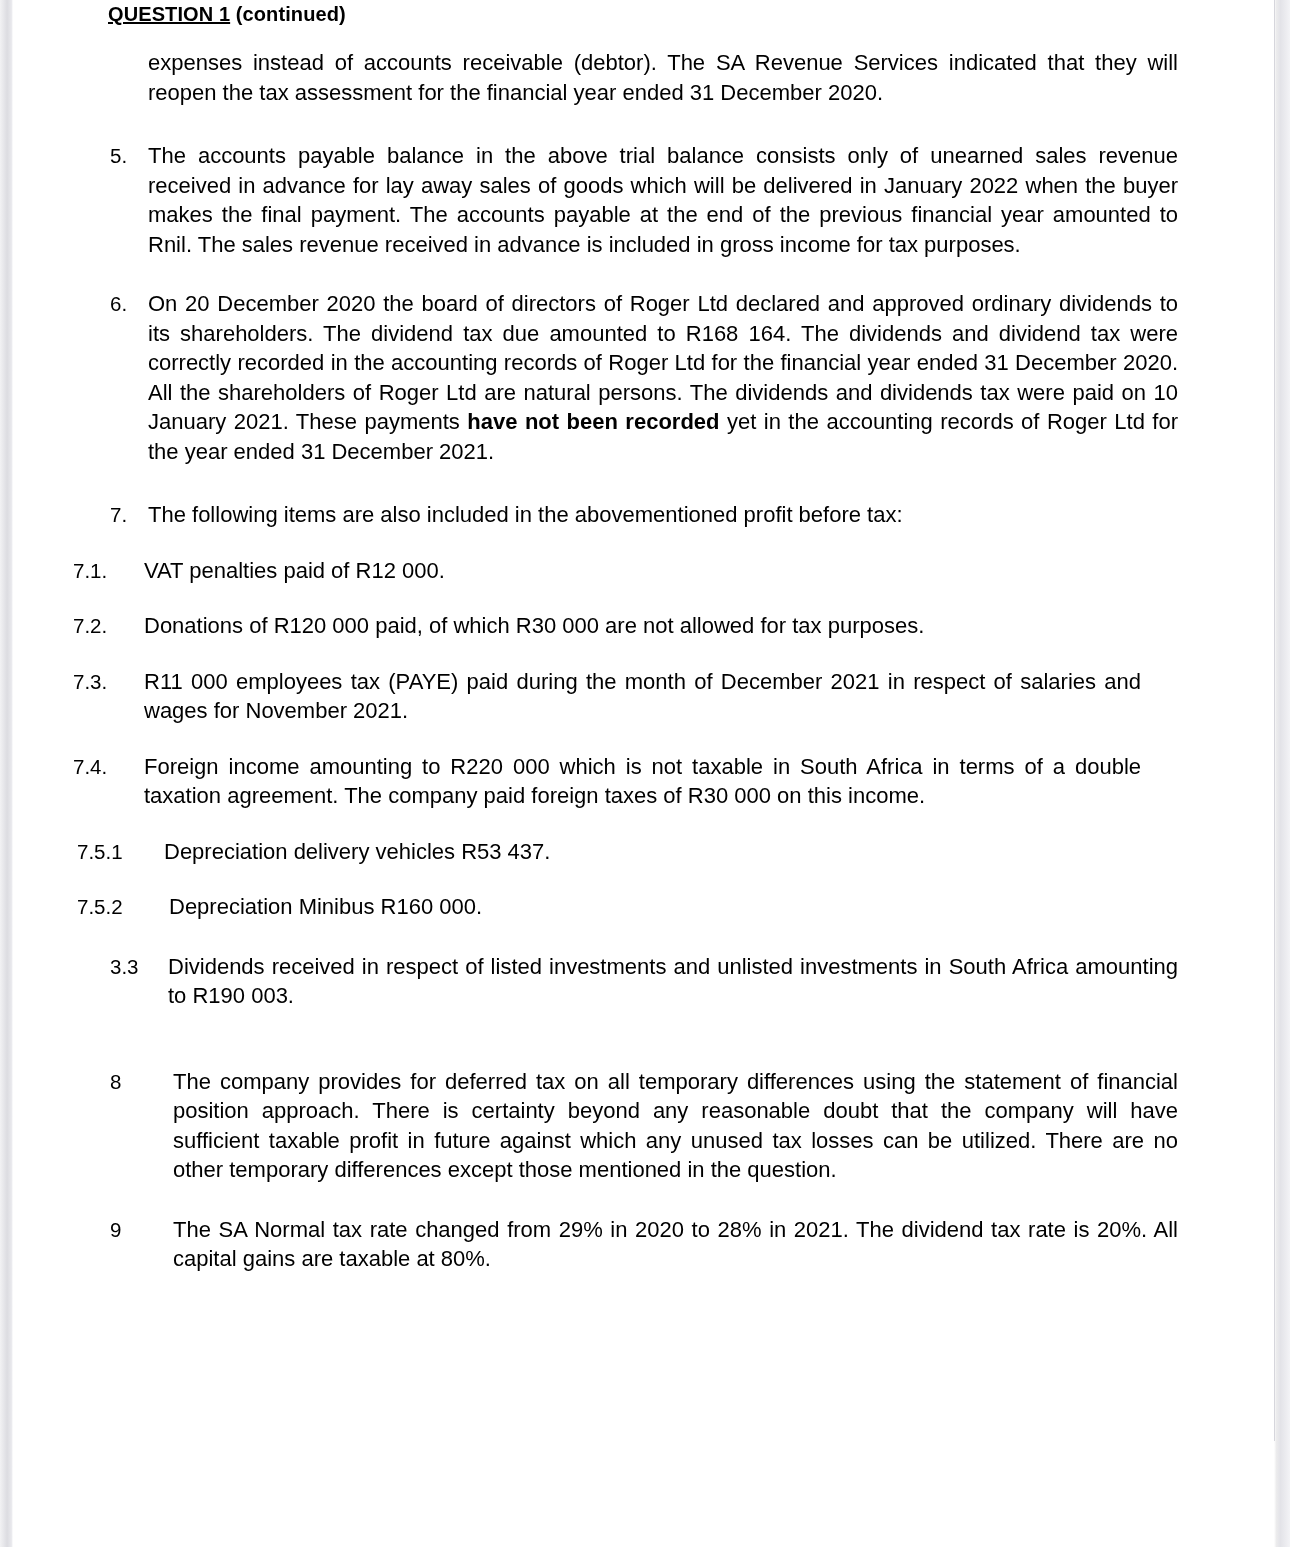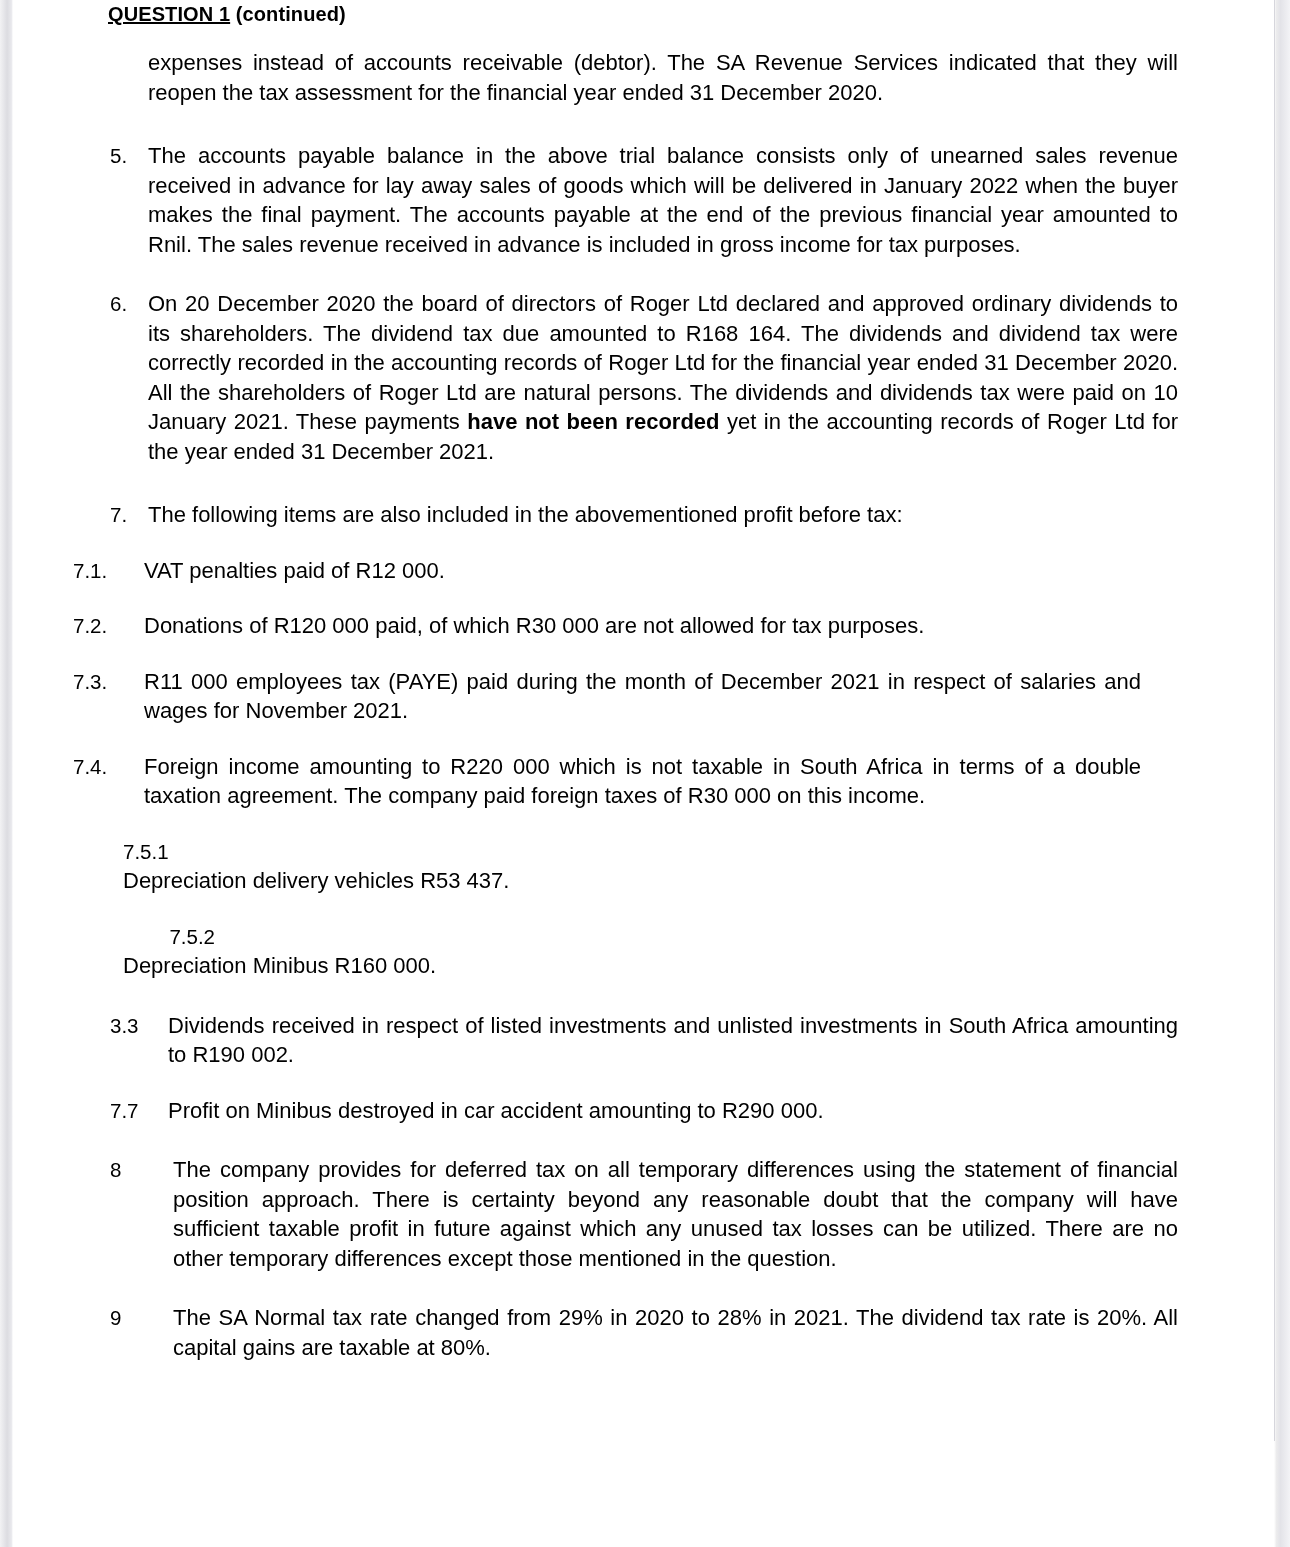--- a/index.html
+++ b/index.html
@@ -93,23 +93,23 @@
 
   
   .r-main { margin-left: 97px; width: 1068px; }
   .r-main .num { width: 38px; }
 
   
   .r-sub { margin-left: 60px; width: 1068px; }
   .r-sub .num { width: 71px; }
 
   
-  .r-sub5 { margin-left: 110px; width: 1068px; flex-direction: column; }
+  .r-sub5 { margin-left: 64px; width: 1068px; }
   .r-sub5 .num { width: 87px; }
-  .r-sub5b .num { width: 92px; text-align: right; }
+  .r-sub5b .num { width: 92px; }
 
   
   .r-sub7 { margin-left: 97px; width: 1068px; }
   .r-sub7 .num { width: 58px; }
 
   
   .r-whole { margin-left: 97px; width: 1068px; }
   .r-whole .num { width: 63px; }
 
   .gap-22 { height: 22px; }
@@ -214,32 +214,26 @@
       <div class="body">
           <p class="para nojust">Depreciation Minibus R160 000.</p>
         </div>
     </div>
 
     <div class="gap-30"></div>
 
     <div class="block r-sub7">
       <span class="num">3.3</span>
       <div class="body">
-          <p class="para">Dividends received in respect of listed investments and unlisted investments in South Africa amounting to R190 002.</p>
-        </div>
-    </div>
-
-    <div class="gap-26"></div>
-
-    <div class="block r-sub7">
-      <span class="num">7.7</span>
-      <div class="body">
-          <p class="para nojust">Profit on Minibus destroyed in car accident amounting to R290 000.</p>
-        </div>
-    </div>
+          <p class="para">Dividends received in respect of listed investments and unlisted investments in South Africa amounting to R190 003.</p>
+        </div>
+    </div>
+
+    <div class="gap-26"></div>
+
 
     <div class="gap-30"></div>
 
     <div class="block r-whole">
       <span class="num">8</span>
       <div class="body">
           <p class="para">The company provides for deferred tax on all temporary differences using the statement of financial position approach. There is certainty beyond any reasonable doubt that the company will have sufficient taxable profit in future against which any unused tax losses can be utilized. There are no other temporary differences except those mentioned in the question.</p>
         </div>
     </div>
 

